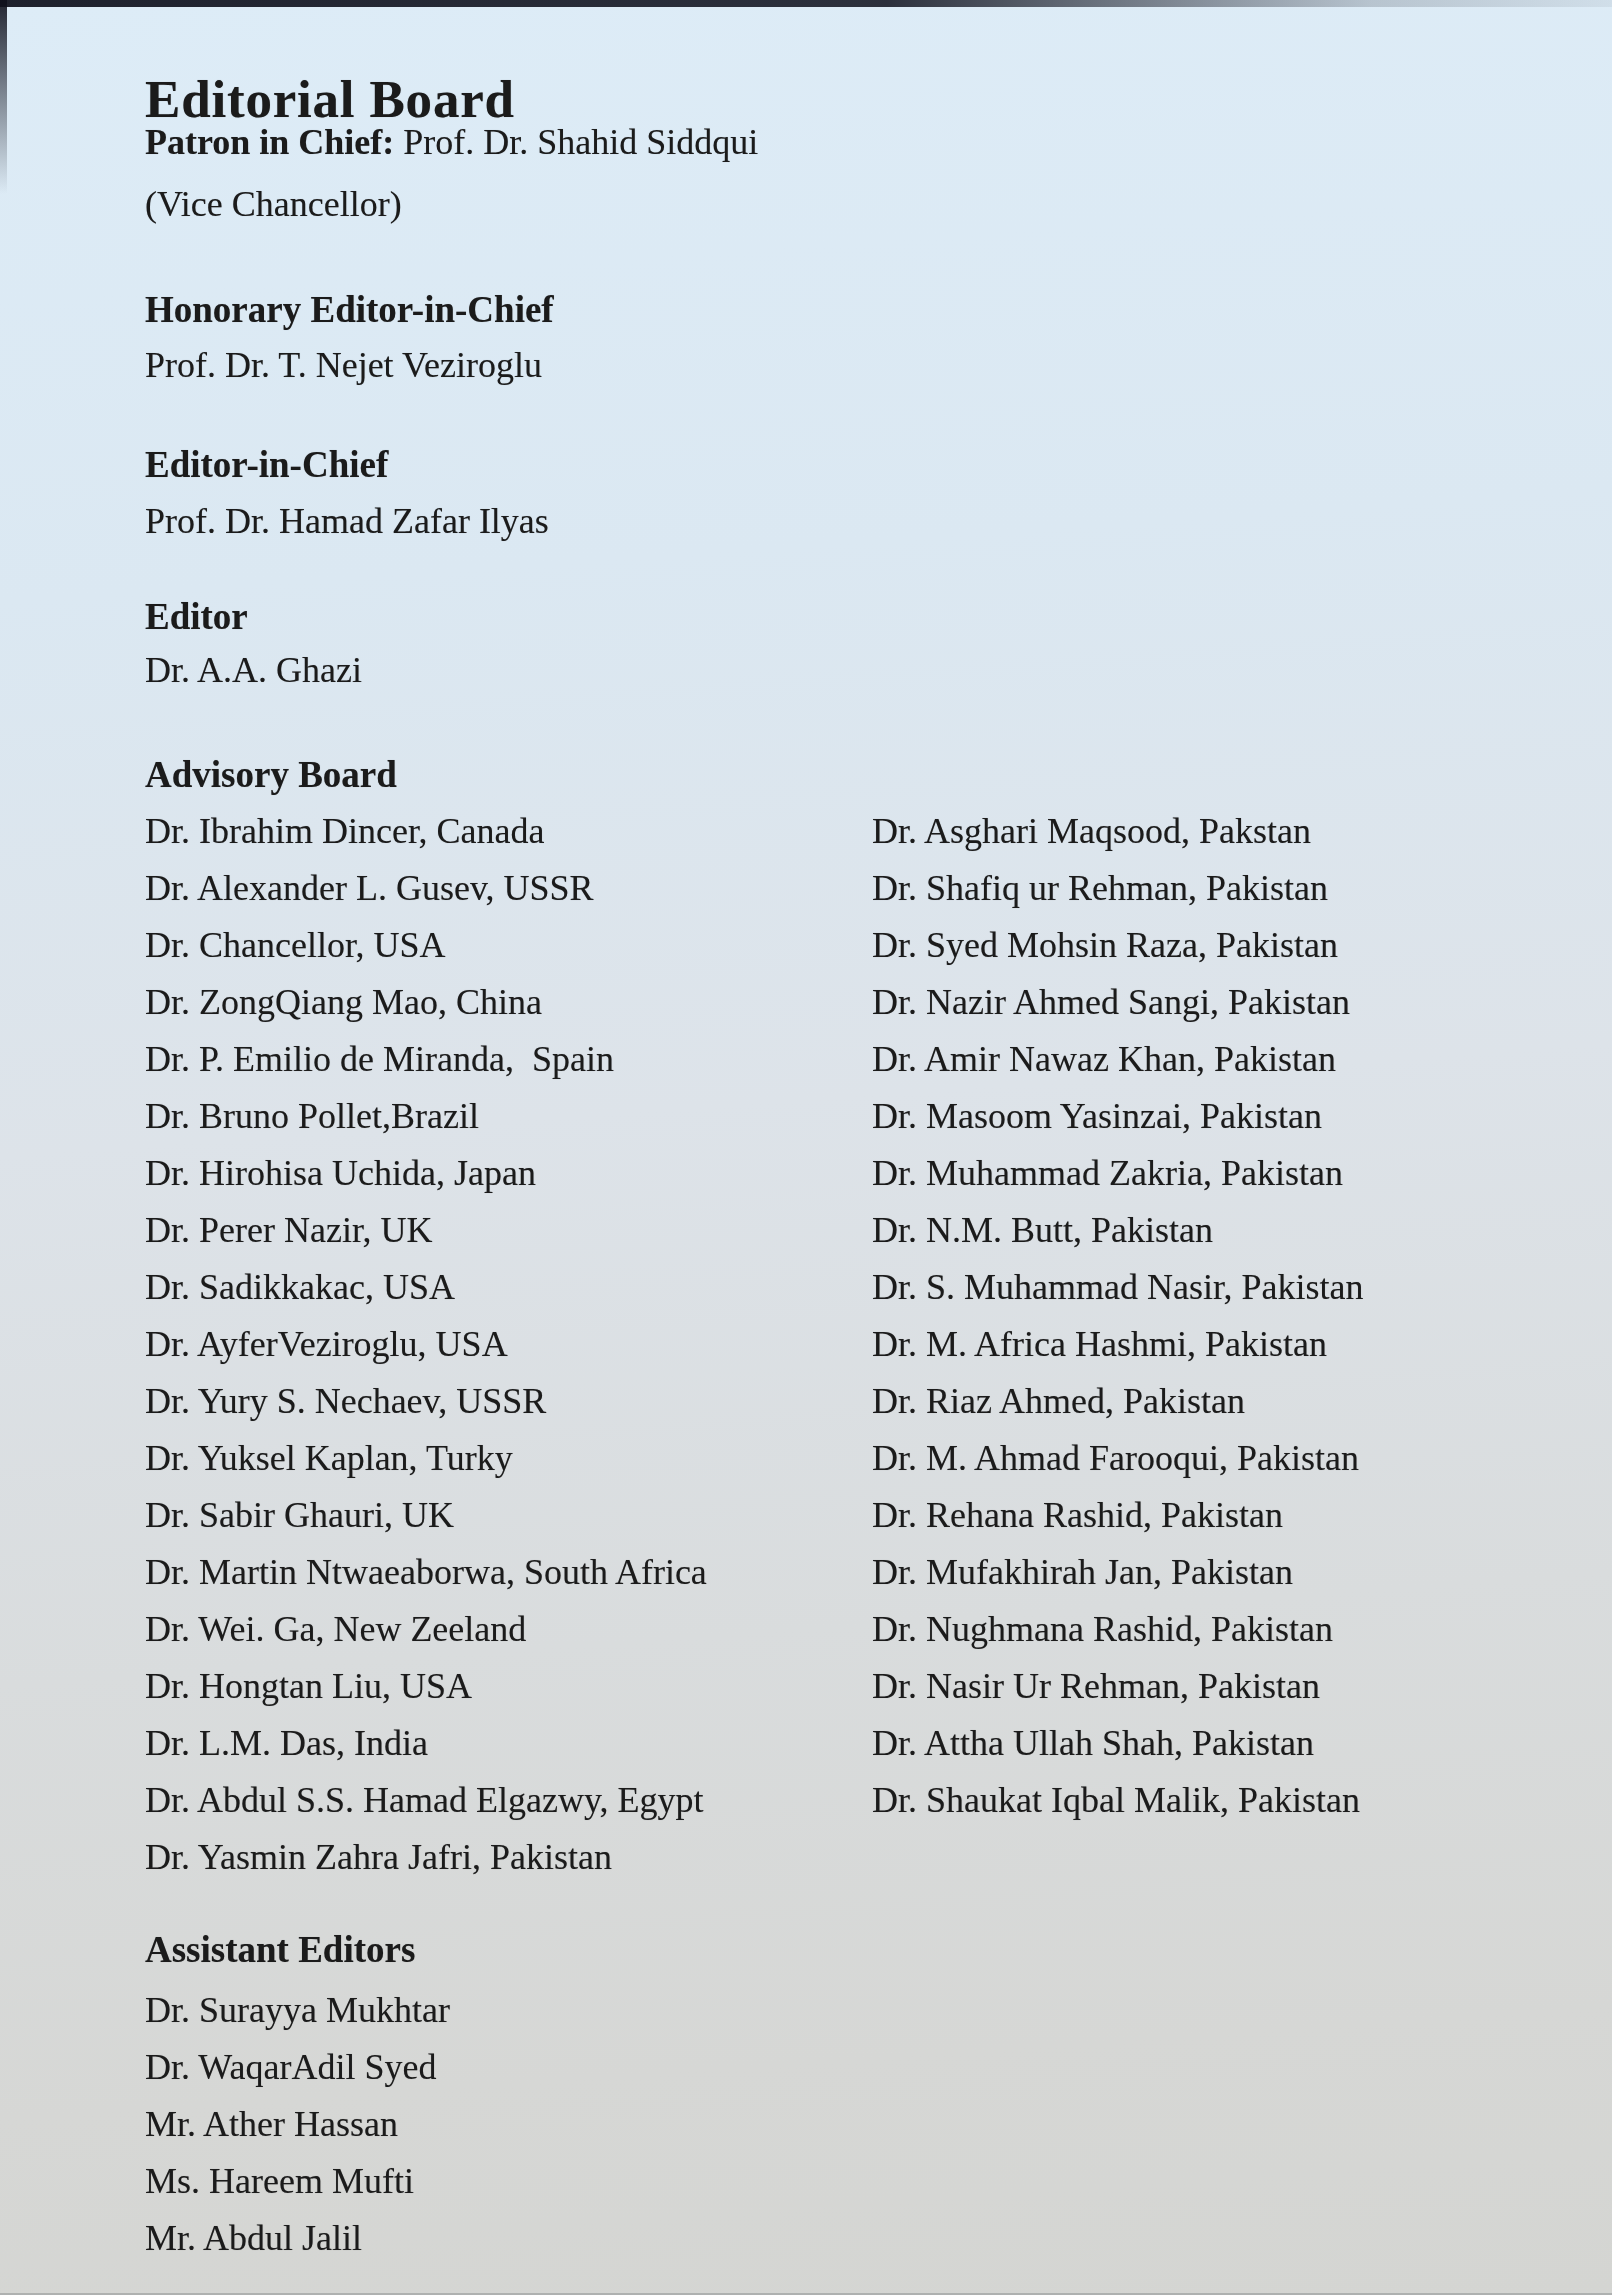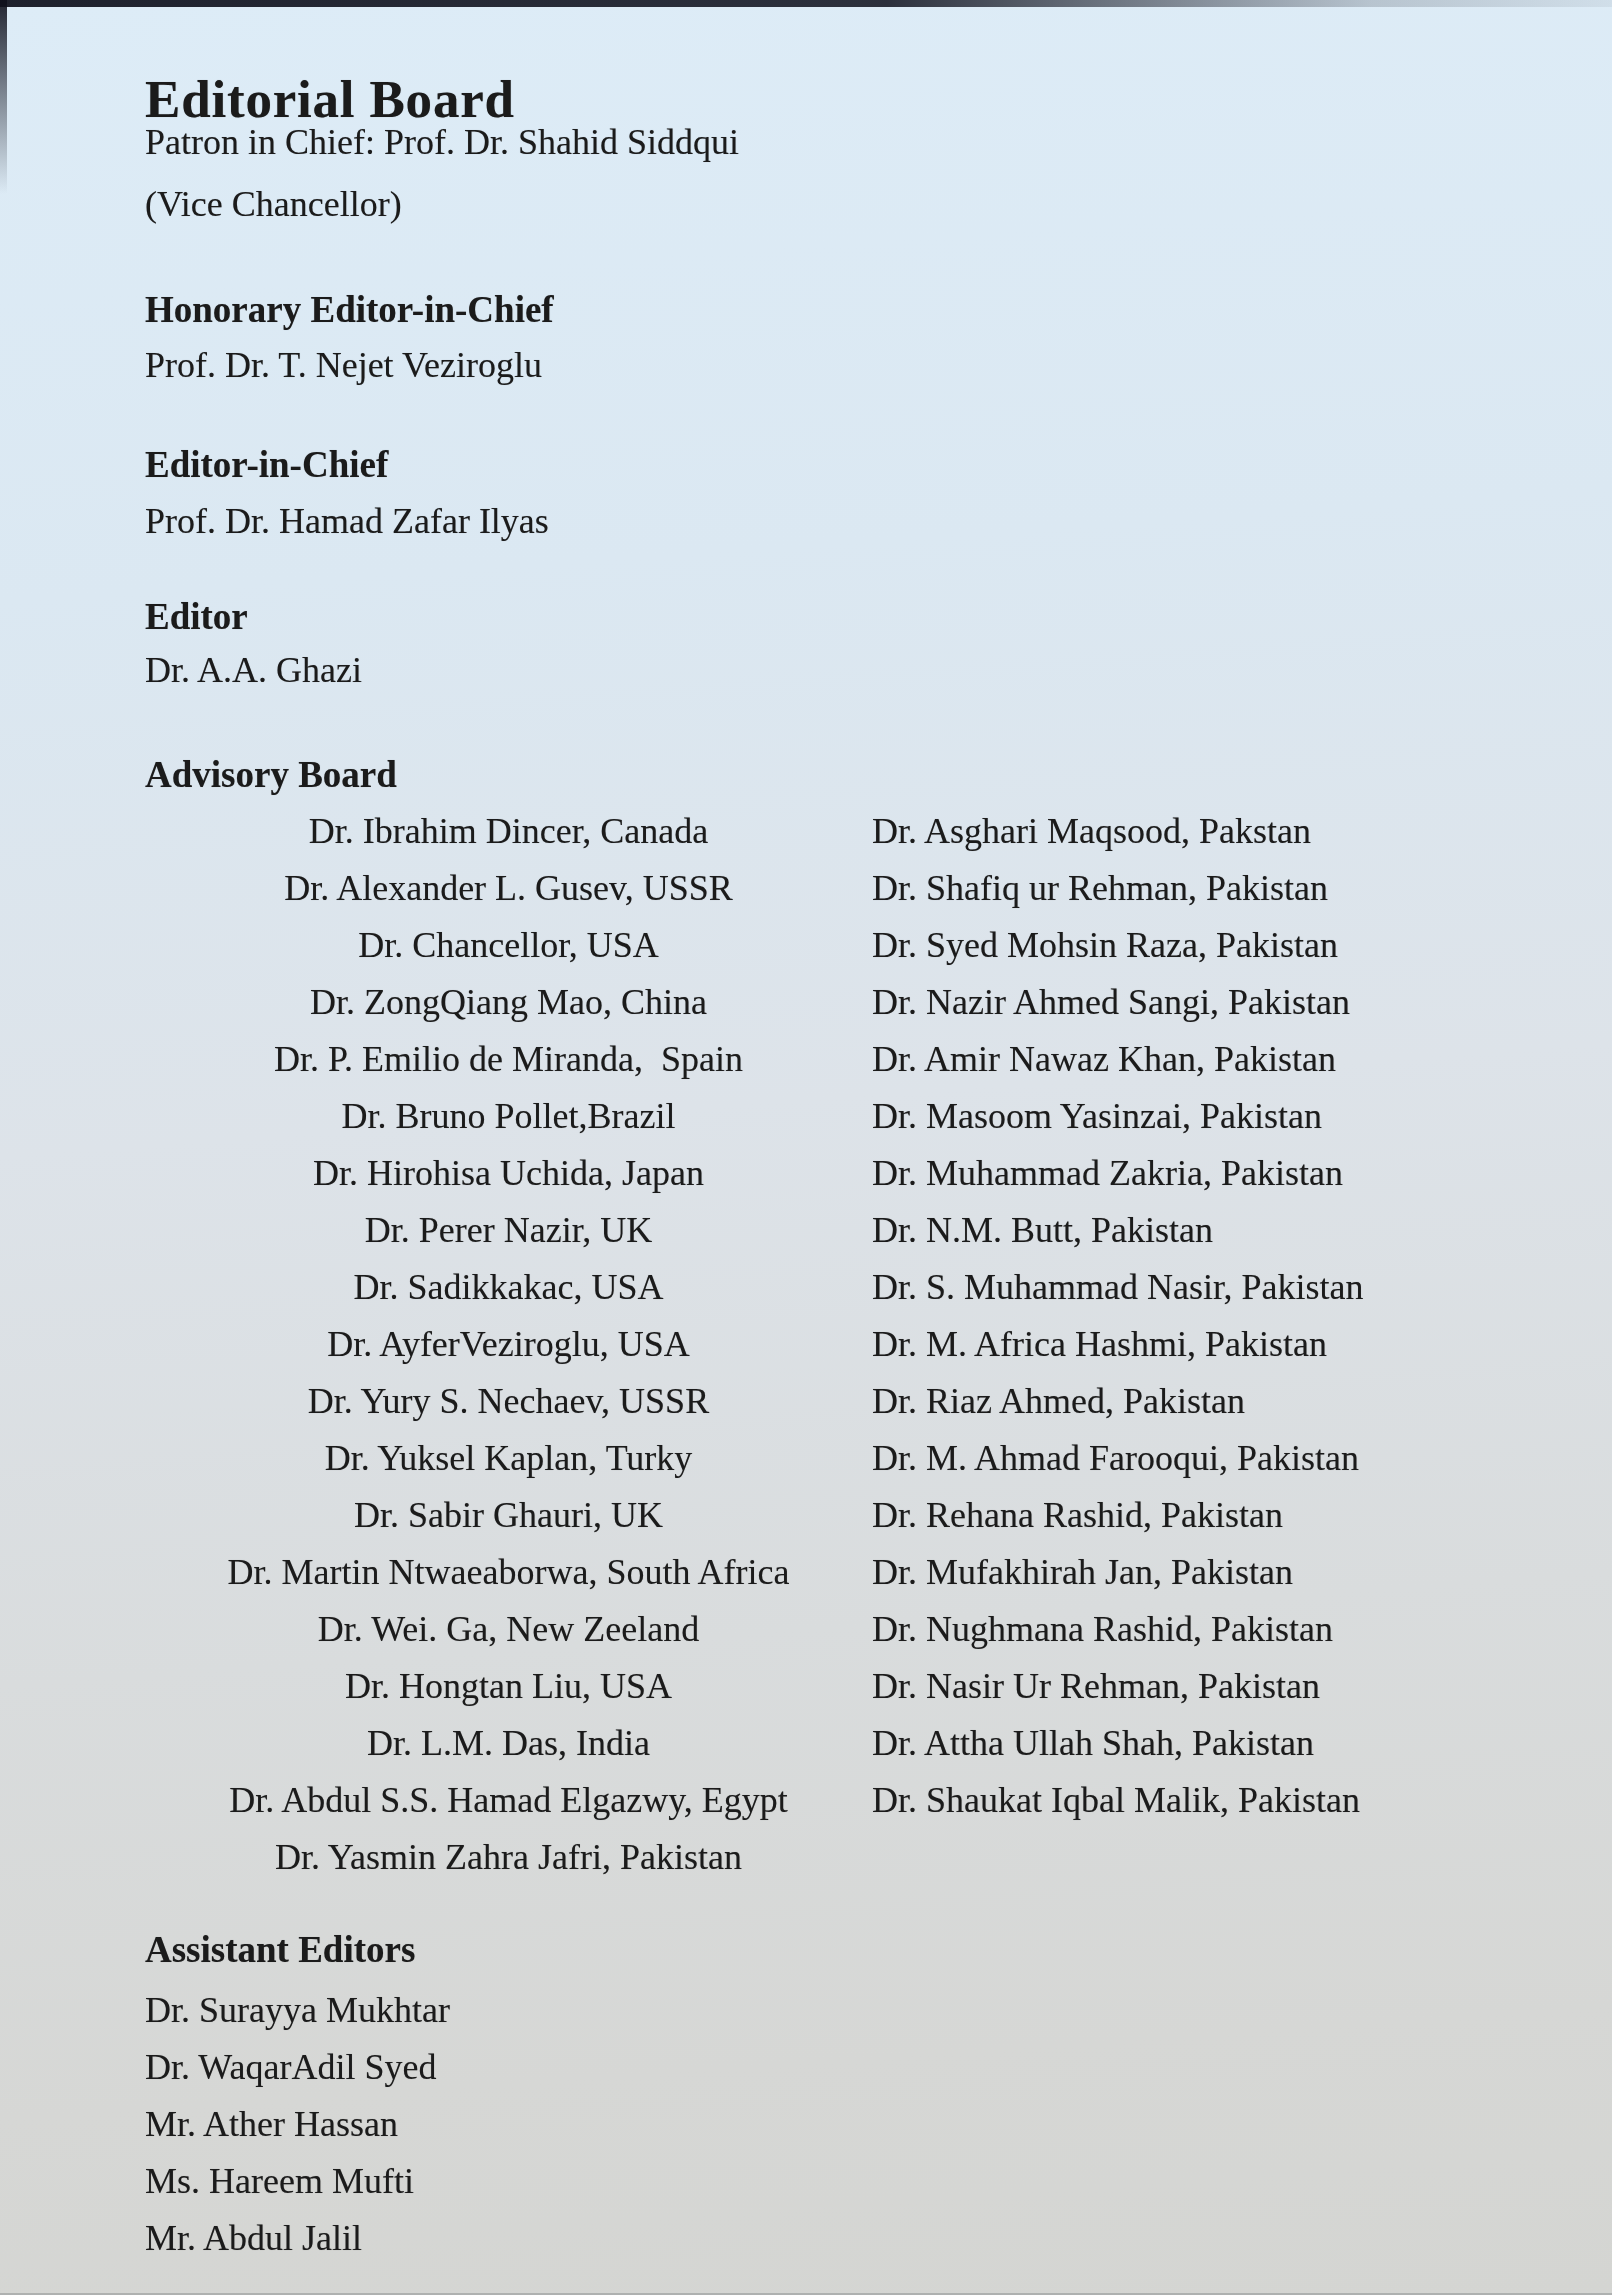--- a/index.html
+++ b/index.html
@@ -31,35 +31,35 @@
   .block { position: absolute; left: 145px; white-space: pre; }
   .title {
     top: 33px;
     font-size: 53px; font-weight: 700; line-height: 1.15;
     letter-spacing: 0.8px;
     text-shadow: 0 0 0.8px rgba(0,0,0,0.35);
     font-family: Liberation Serif, serif;
   }
   .line  { font-size: 36px; line-height: 1.16; text-shadow: 0 0 0.8px rgba(0,0,0,0.30); }
   .heading { font-size: 37px; font-weight: 700; }
-  .bold { font-weight: 400; margin-top: 41px; }
+  .bold { font-weight: 700; margin-top: 41px; }
   .patron        { top: 122px; }
   .vice          { top: 184px; }
   .honorary-h    { top: 289px; }
   .honorary-n    { top: 345px; }
   .eic-h         { top: 444px; }
   .eic-n         { top: 501px; }
   .editor-h      { top: 596px; }
   .editor-n      { top: 650px; }
   .advisory-h    { top: 754px; }
   .advisory-cols {
     position: absolute; top: 803px; left: 145px; right: 25px;
     display: flex; flex-direction: row;
   }
-  .col-left  { width: 727px; flex: 0 0 727px; text-align: center; }
+  .col-left  { width: 727px; flex: 0 0 727px; }
   .col-right { flex: 1; }
   .item {
     font-size: 36px; line-height: 57px; white-space: pre;
     text-shadow: 0 0 0.8px rgba(0,0,0,0.30);
   }
   .assistant-h    { top: 1929px; }
   .assistant-list { position: absolute; top: 1982px; left: 145px; }
 </style>
 </head>
 <body>

